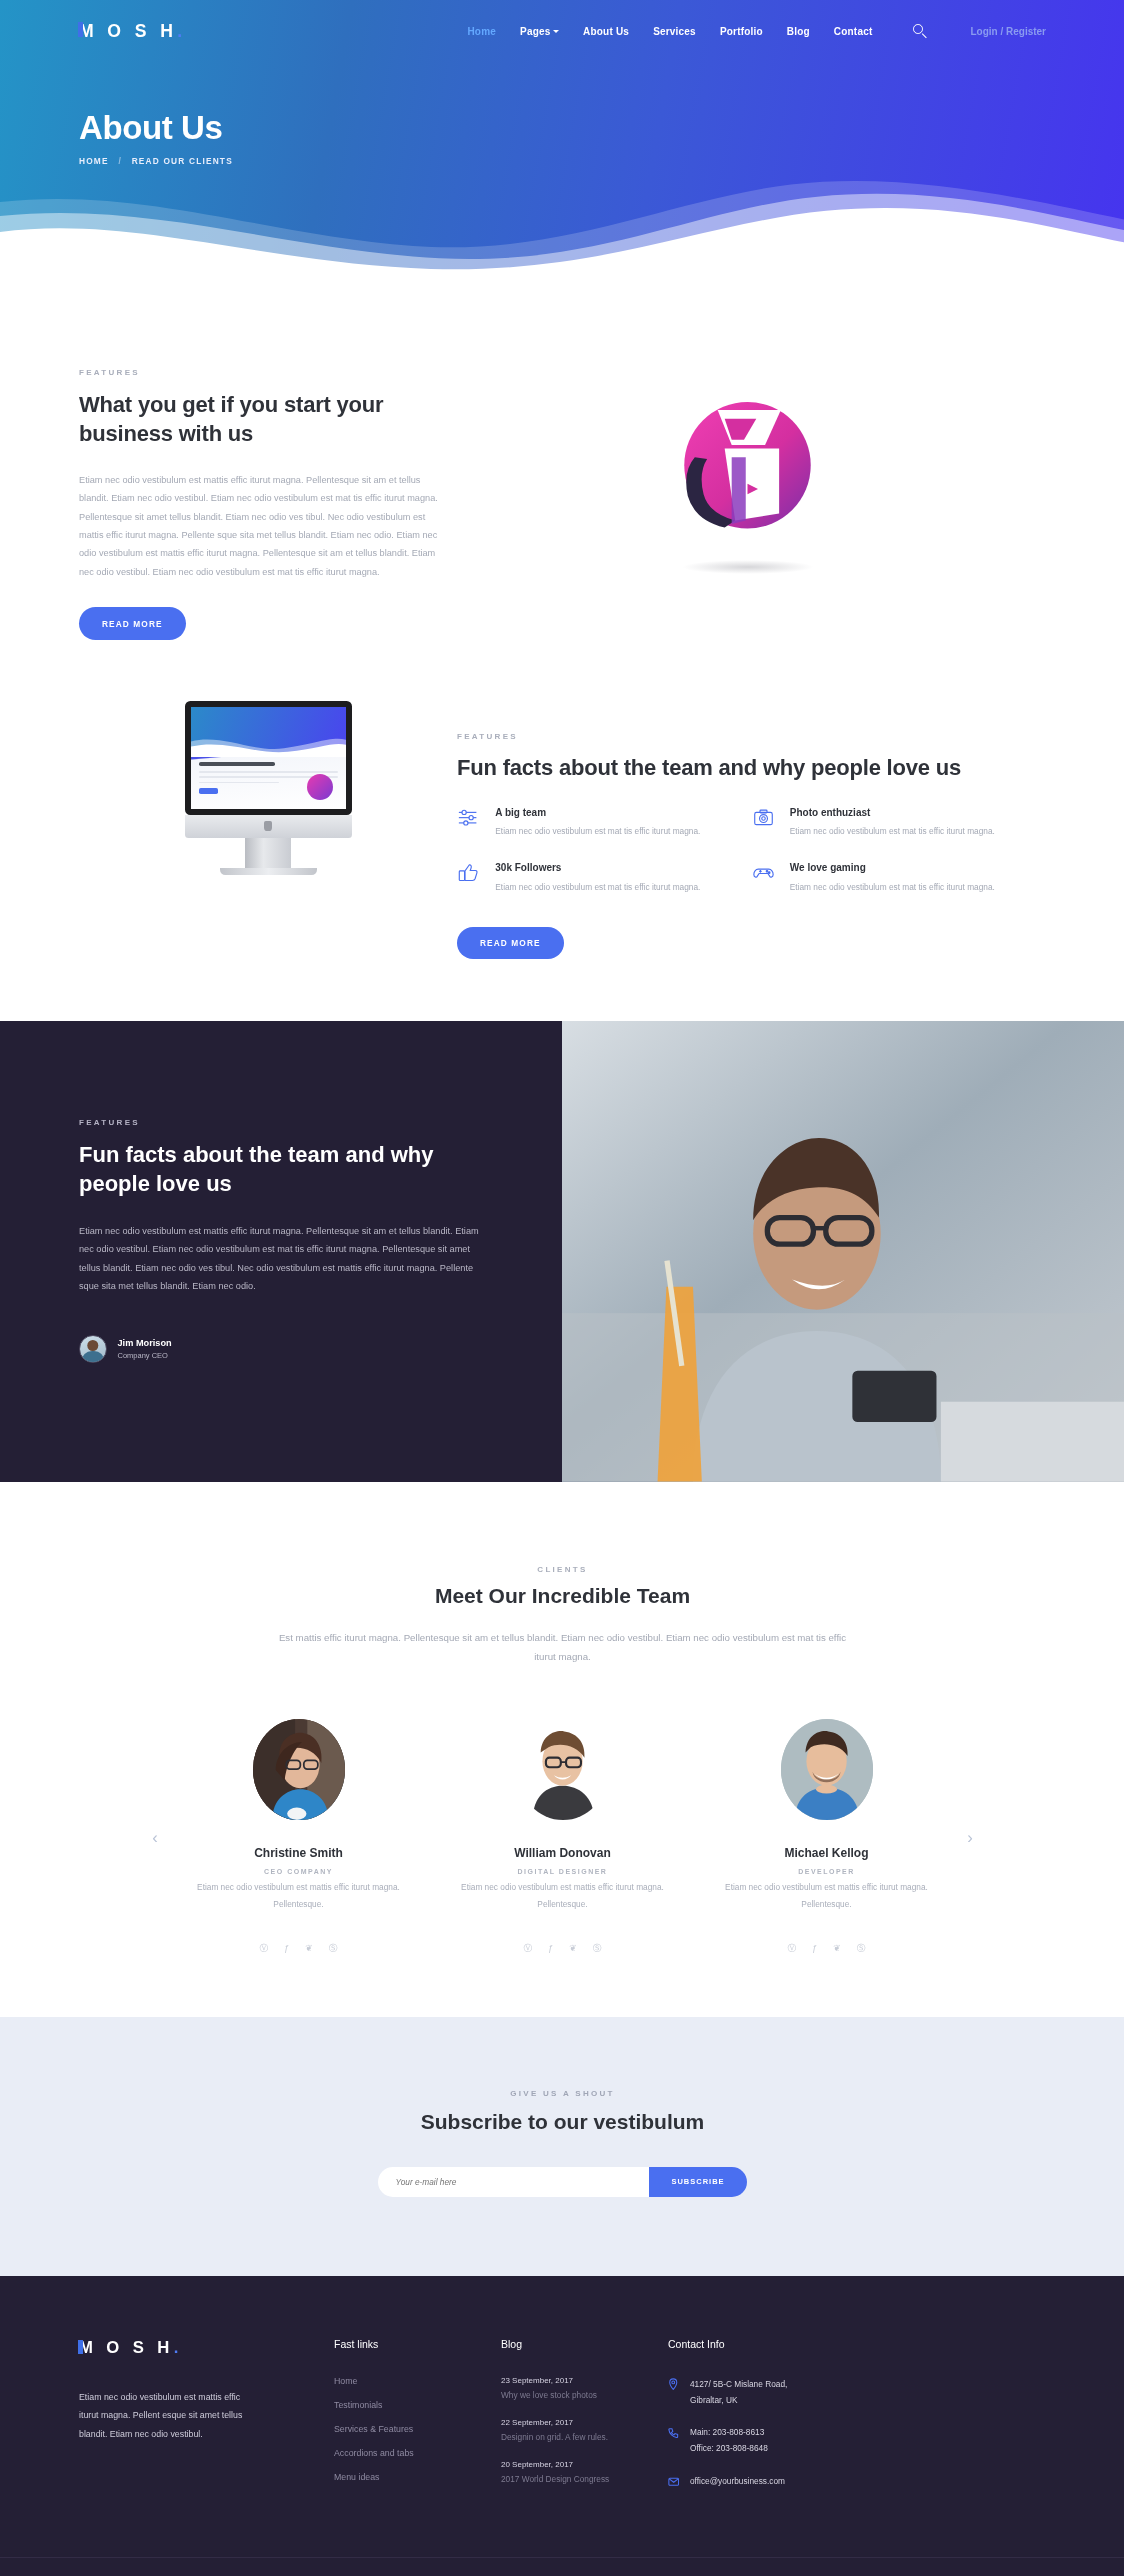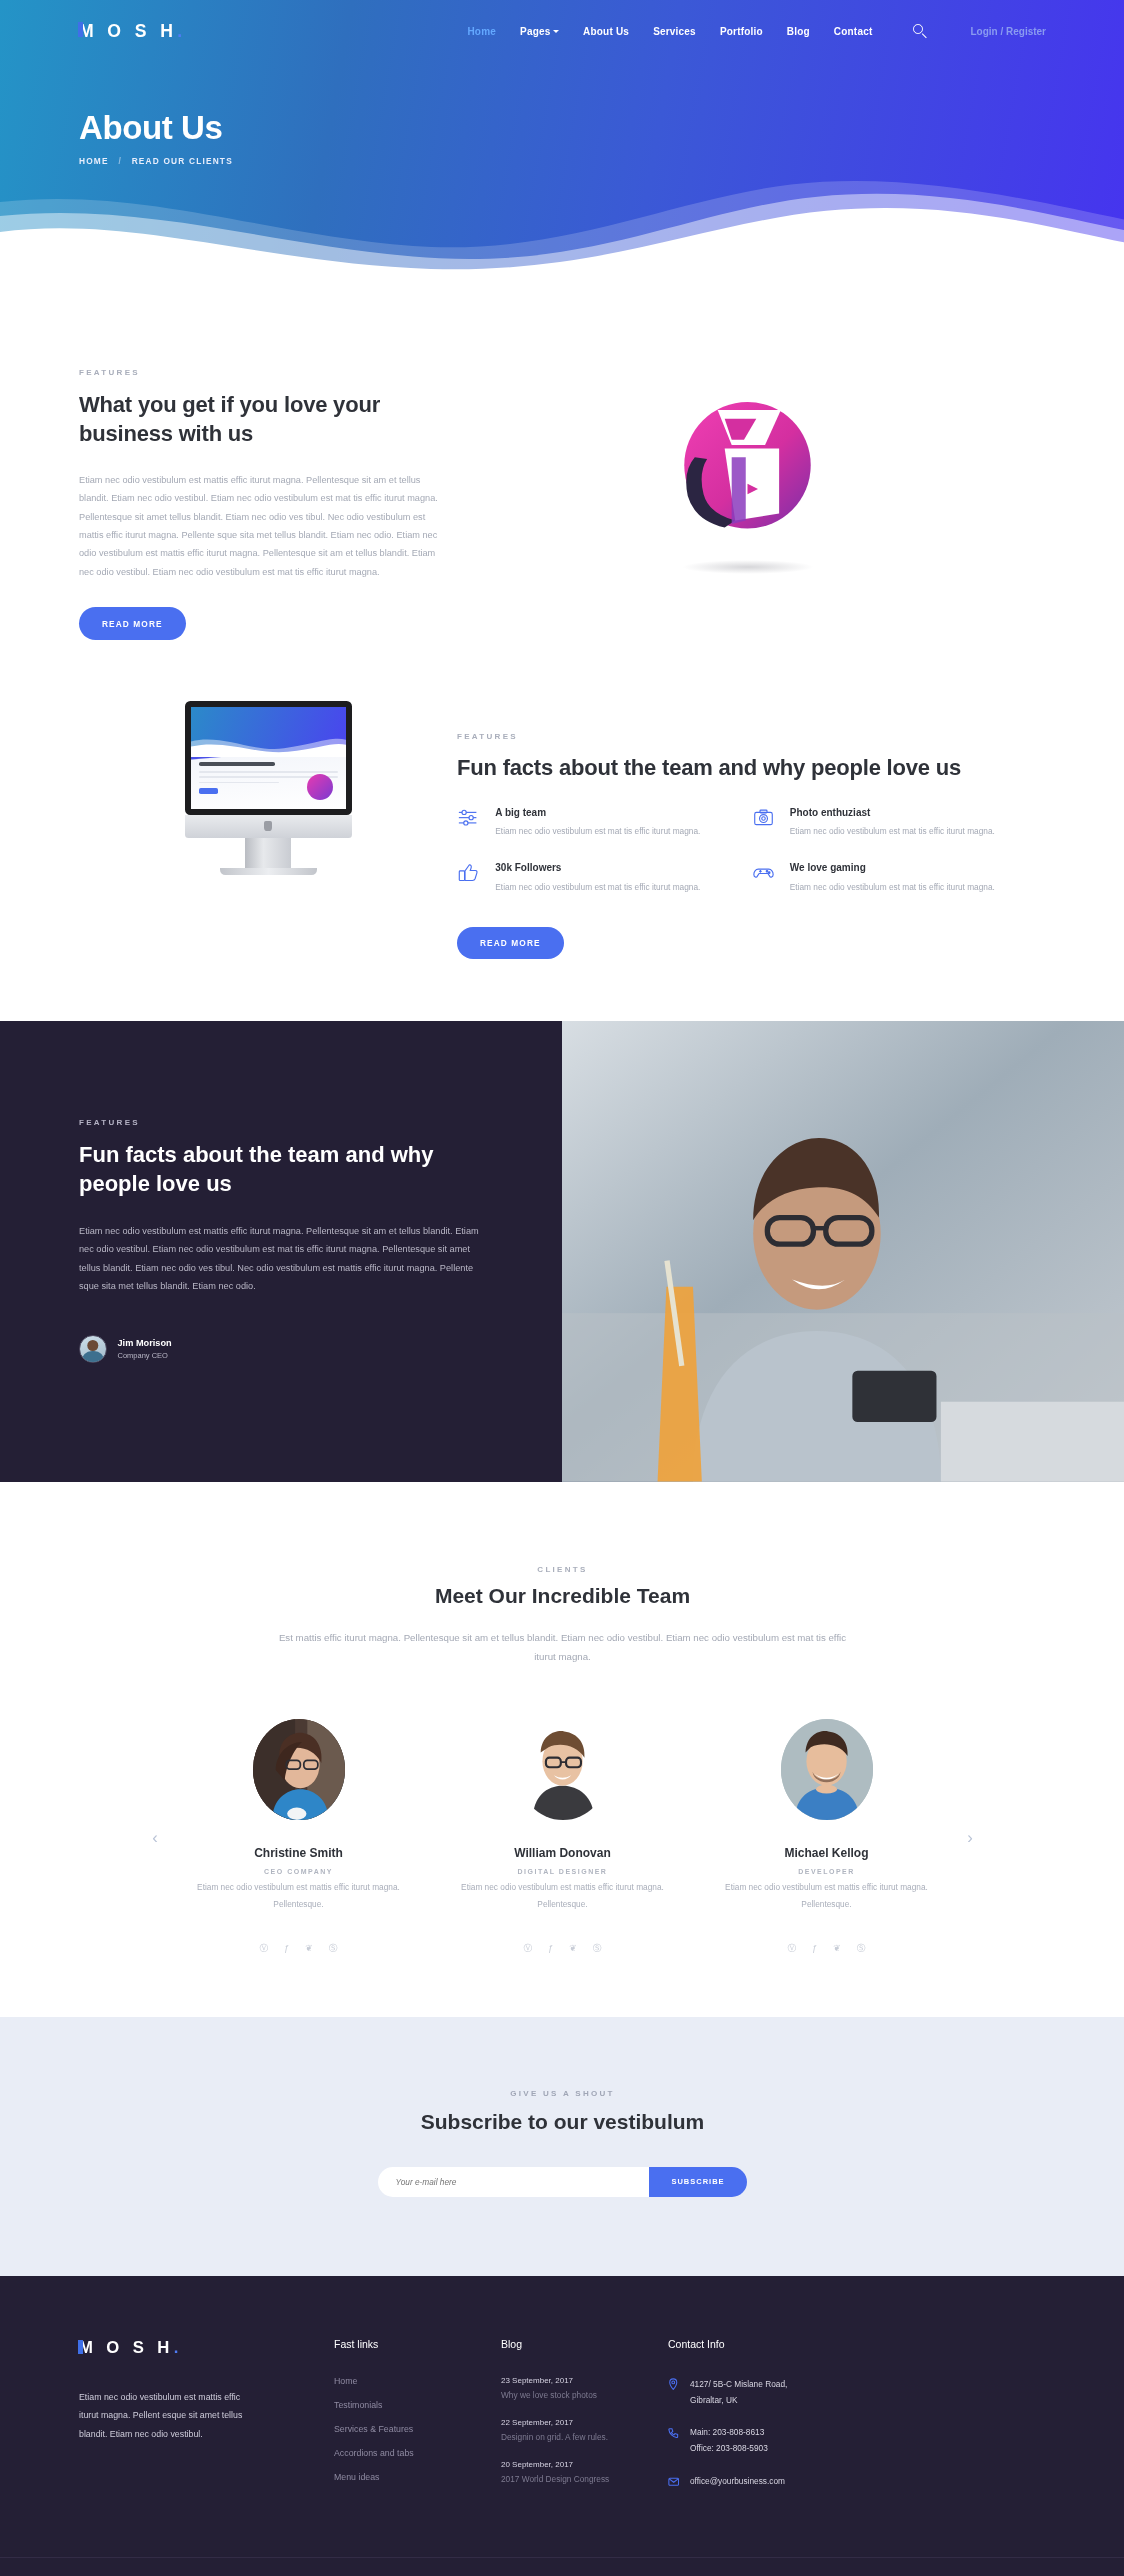--- a/index.html
+++ b/index.html
@@ -208,21 +208,21 @@
       <path d="M0,58 C160,40 300,95 470,108 C640,120 760,55 900,38 C1040,22 1180,58 1280,78 L1280,150 L0,150 Z" fill="#ffffff" opacity="0.18"></path>
       <path d="M0,74 C170,56 320,112 500,122 C680,131 790,66 930,52 C1070,38 1190,72 1280,90 L1280,150 L0,150 Z" fill="#ffffff" opacity="0.45"></path>
       <path d="M0,92 C150,72 300,128 490,134 C680,140 800,82 940,68 C1080,54 1200,88 1280,104 L1280,150 L0,150 Z" fill="#ffffff"></path>
     </svg>
   </header>
 
   <section class="sec1">
     <div class="container">
       <div class="sec1-left">
         <div class="eyebrow">FEATURES</div>
-        <h2 class="title">What you get if you love your business with us</h2>
+        <h2 class="title">What you get if you start your business with us</h2>
         <p class="body">Etiam nec odio vestibulum est mattis effic iturut magna. Pellentesque sit am et tellus blandit. Etiam nec odio vestibul. Etiam nec odio vestibulum est mat tis effic iturut magna. Pellentesque sit amet tellus blandit. Etiam nec odio ves tibul. Nec odio vestibulum est mattis effic iturut magna. Pellente sque sita met tellus blandit. Etiam nec odio. Etiam nec odio vestibulum est mattis effic iturut magna. Pellentesque sit am et tellus blandit. Etiam nec odio vestibul. Etiam nec odio vestibulum est mat tis effic iturut magna.</p>
         <button class="btn">READ MORE</button>
       </div>
       <div class="sec1-right">
         <div class="sphere-wrap">
           <svg width="229" height="202" viewBox="0 0 260 230">
             <defs>
               <linearGradient id="sg" x1="0" y1="0" x2="1" y2="1">
                 <stop offset="0%" stop-color="#f03fb3"></stop>
                 <stop offset="55%" stop-color="#d42fa0"></stop>
@@ -545,21 +545,21 @@
               </span>
             </div>
             <div class="crow">
               <span class="ci">
                 <svg width="11.4" height="11.4" viewBox="0 0 13 13" fill="none" stroke="#4a6ff0" stroke-width="1.2">
                   <path d="M2,2 L4.5,2 L5.5,5 L4,6.2 C4.8,8 5,8.2 6.8,9 L8,7.5 L11,8.5 L11,11 C11,11.6 10.6,12 10,12 C5.6,11.6 1.4,7.4 1,3 C1,2.4 1.4,2 2,2 Z"></path>
                 </svg>
               </span>
               <span class="ct">
                 <span>Main: 203-808-8613</span><br>
-                <span>Office: 203-808-5903</span>
+                <span>Office: 203-808-8648</span>
               </span>
             </div>
             <div class="crow">
               <span class="ci">
                 <svg width="11.4" height="9.7" viewBox="0 0 13 11" fill="none" stroke="#4a6ff0" stroke-width="1.2">
                   <rect x="1" y="1.5" width="11" height="8" rx="1.2"></rect>
                   <path d="M1.4,2.2 L6.5,6 L11.6,2.2"></path>
                 </svg>
               </span>
               <span class="ct">office@yourbusiness.com</span>

